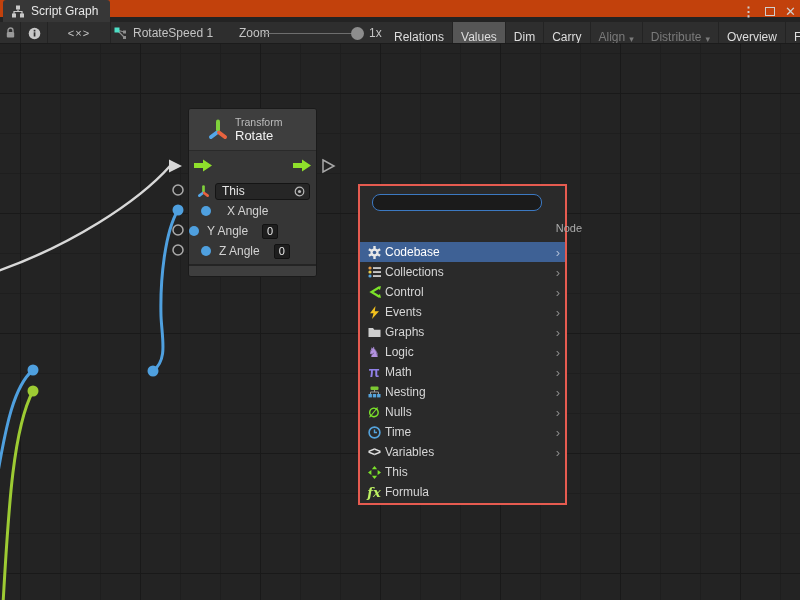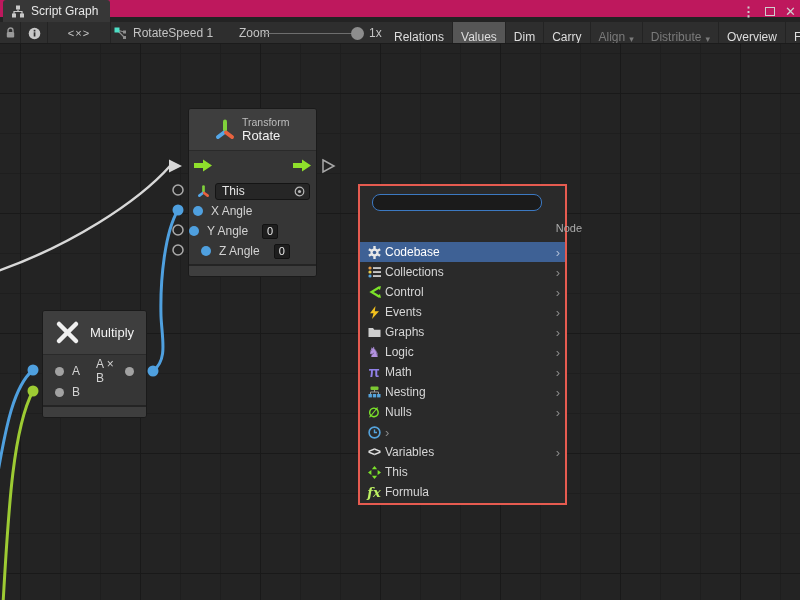--- a/index.html
+++ b/index.html
@@ -1,21 +1,21 @@
 <!DOCTYPE html>
 <html><head>
 <meta charset="utf-8">
 <style>
   *{box-sizing:border-box;margin:0;padding:0}
   html,body{background:#0f0f0f}
   .app{position:relative;width:800px;height:600px;overflow:hidden;
        font-family:"Liberation Sans",sans-serif;color:#d8d8d8;background:#232323;user-select:none}
 
   
-  .tabstrip{position:absolute;left:0;top:0;width:800px;height:17px;background:#be185d}
+  .tabstrip{position:absolute;left:0;top:0;width:800px;height:17px;background:#c2410c}
   .tab{position:absolute;left:3px;top:0;height:22px;padding:0 12px 0 8px;background:#373737;
        border-radius:3px 3px 0 0;display:flex;align-items:center;gap:6px;font-size:12px;color:#e8e8e8}
   .winctl{position:absolute;right:4px;top:0;height:22px;display:flex;align-items:center;gap:10px;color:#cfcfcf}
   .dots{font-size:13px;font-weight:bold;letter-spacing:0}
   .maxbox{width:10px;height:9px;border:1.5px solid #cfcfcf;display:inline-block}
   .closex{font-size:13px}
 
   
   .toolbar{position:absolute;left:0;top:22px;width:800px;height:22px;background:#2e2e2e;
            border-bottom:1px solid #1b1b1b;font-size:12px;overflow:hidden}
@@ -182,21 +182,21 @@
       <path d="M3,560 C8,476 12,386 33,347" stroke="#9dcb33" stroke-width="3" fill="none"></path>
       <circle cx="33" cy="347" r="5.5" fill="#9dcb33"></circle>
 
       <circle cx="178" cy="146" r="5" fill="#232323" stroke="#ababab" stroke-width="1.5"></circle>
       <circle cx="178" cy="186" r="5" fill="#232323" stroke="#ababab" stroke-width="1.5"></circle>
       <circle cx="178" cy="206" r="5" fill="#232323" stroke="#ababab" stroke-width="1.5"></circle>
       <polygon points="323,116 334,122 323,128" fill="none" stroke="#a8a8a8" stroke-width="1.5"></polygon>
     </svg>
 
     <div class="node" style="left:188px;top:64px;width:129px;height:169px">
-      <div class="nhead" style="height:42px;padding-left:26px;gap:7px">
+      <div class="nhead" style="height:42px;padding-left:19px;gap:7px">
         <svg width="20" height="22" viewBox="0 0 20 22">
           <line x1="10" y1="11" x2="10" y2="2.5" stroke="#7fd13b" stroke-width="4" stroke-linecap="round"></line>
           <line x1="9" y1="13.5" x2="3" y2="18" stroke="#54a7e8" stroke-width="4" stroke-linecap="round"></line>
           <line x1="11" y1="13.5" x2="17" y2="18" stroke="#e8633f" stroke-width="4" stroke-linecap="round"></line>
         </svg>
         <div>
           <div style="font-size:10.5px;color:#bdbdbd">Transform</div>
           <div style="font-size:13px;color:#f2f2f2">Rotate</div>
         </div>
       </div>
@@ -217,58 +217,37 @@
         </svg>
         <div class="thisfield">
           <span>This</span>
           <span class="sp"></span>
           <svg width="11" height="11" viewBox="0 0 11 11">
             <circle cx="5.5" cy="5.5" r="4.3" fill="none" stroke="#b8b8b8" stroke-width="1.2"></circle>
             <circle cx="5.5" cy="5.5" r="1.6" fill="#b8b8b8"></circle>
             </svg>
         </div>
       </div>
-      <div class="prow" style="top:92px;height:20px;padding-left:4px;gap:8px">
+      <div class="prow" style="top:92px;height:20px;padding-left:12px;gap:16px">
         <span class="pdot blue"></span>
         <span>X Angle</span>
       </div>
       <div class="prow" style="top:112px;height:20px;padding-left:0;gap:8px">
         <span class="pdot blue"></span>
         <span>Y Angle</span>
         <span class="vbox">0</span>
       </div>
       <div class="prow" style="top:132px;height:20px;padding-left:12px;gap:8px">
         <span class="pdot blue"></span>
         <span>Z Angle</span>
         <span class="vbox">0</span>
       </div>
       <div class="nfoot"></div>
     </div>
 
-    <div class="node" style="left:42px;top:266px;width:105px;height:108px">
-      <div class="nhead" style="height:44px;padding-left:12px;gap:10px">
-        <svg width="25" height="25" viewBox="0 0 25 25">
-          <line x1="4" y1="4" x2="21" y2="21" stroke="#f0f0f0" stroke-width="4.5" stroke-linecap="round"></line>
-          <line x1="21" y1="4" x2="4" y2="21" stroke="#f0f0f0" stroke-width="4.5" stroke-linecap="round"></line>
-        </svg>
-        <span style="font-size:13px;color:#f2f2f2">Multiply</span>
-      </div>
-      <div class="prow" style="top:50px;height:20px;padding:0 12px;gap:8px">
-        <span class="pdot gray" style="width:9px;height:9px"></span>
-        <span>A</span>
-        <span style="flex:1"></span>
-        <span>A × B</span>
-        <span class="pdot gray" style="width:9px;height:9px"></span>
-      </div>
-      <div class="prow" style="top:71px;height:20px;padding:0 12px;gap:8px">
-        <span class="pdot gray" style="width:9px;height:9px"></span>
-        <span>B</span>
-      </div>
-      <div class="nfoot"></div>
-    </div>
 
     <div class="finder">
       <div class="fsearch">
         <svg width="10" height="10" viewBox="0 0 11 11">
           <circle cx="4.5" cy="4.5" r="3.2" fill="none" stroke="#9a9a9a" stroke-width="1.3"></circle>
           <line x1="7" y1="7" x2="9.8" y2="9.8" stroke="#9a9a9a" stroke-width="1.3"></line>
           </svg>
         <span class="fcaret"></span>
         <input value="" style="">
       </div>
@@ -370,20 +349,21 @@
           <span class="fchev">›</span>
         </div>
 
         <div class="fitem">
           <span class="ficon">
             <svg width="13" height="13" viewBox="0 0 13 13">
               <circle cx="6.5" cy="6.5" r="5.4" fill="none" stroke="#55a3dc" stroke-width="1.6"></circle>
               <path d="M6.5,3.5 V6.5 H9" stroke="#55a3dc" stroke-width="1.4" fill="none"></path>
               </svg>
             </span>
+          <span class="flabel">Time</span>
           <span class="fchev">›</span>
         </div>
 
         <div class="fitem">
           <span class="ficon g-var">&lt;&gt;</span>
           <span class="flabel">Variables</span>
           <span class="fchev">›</span>
         </div>
 
         <div class="fitem">

